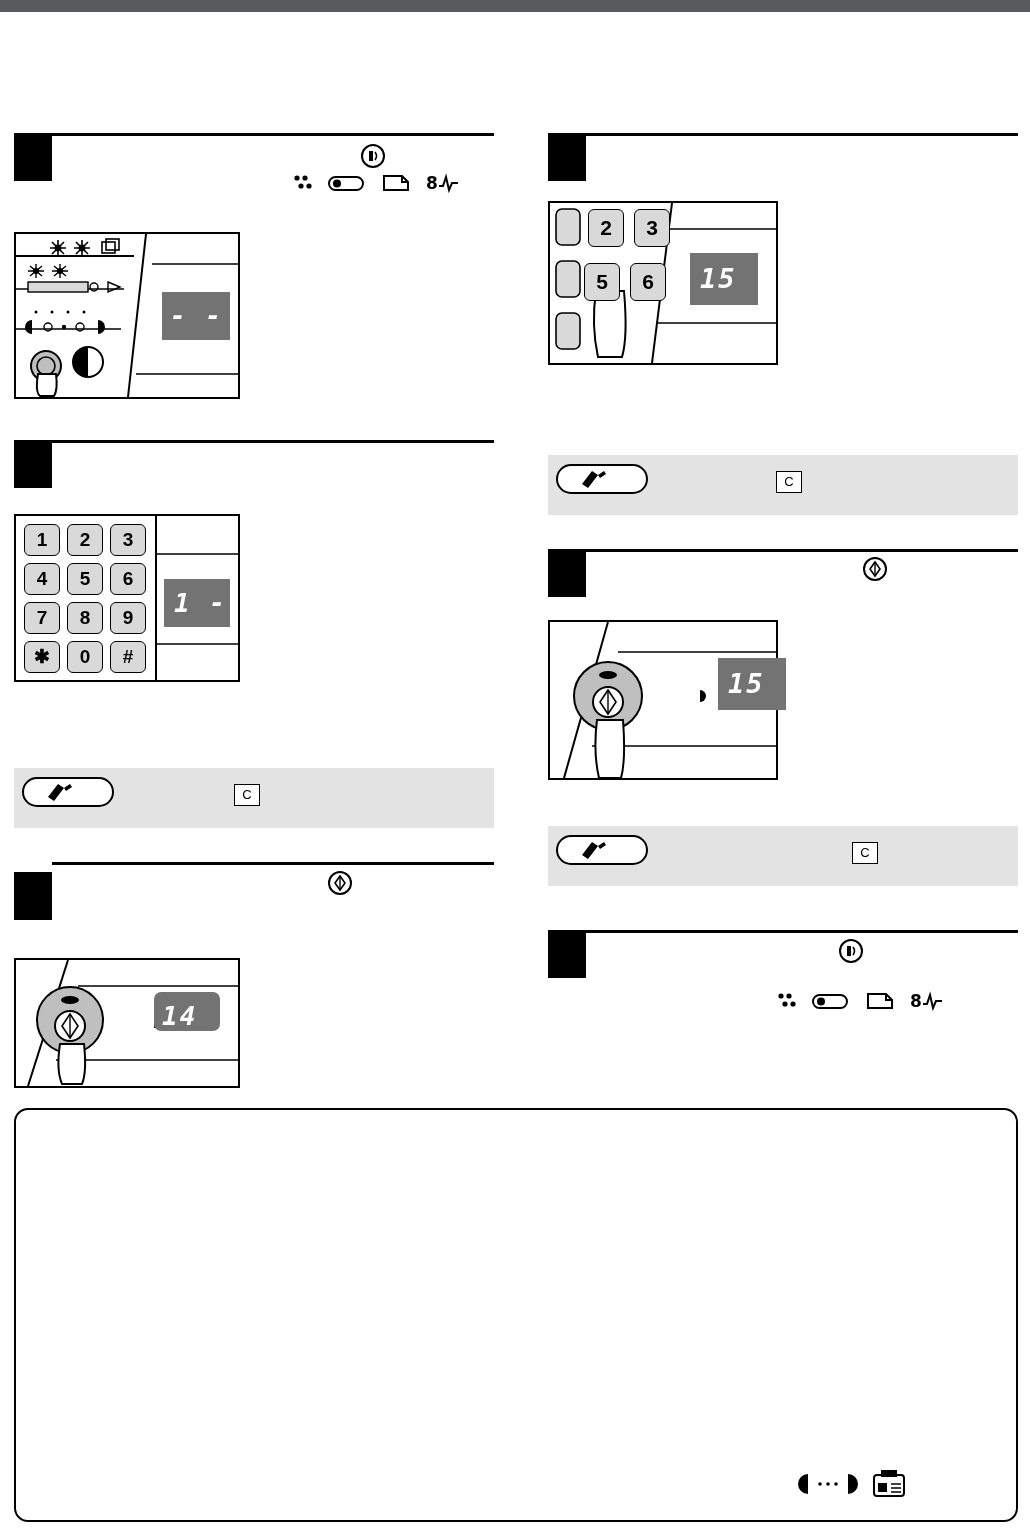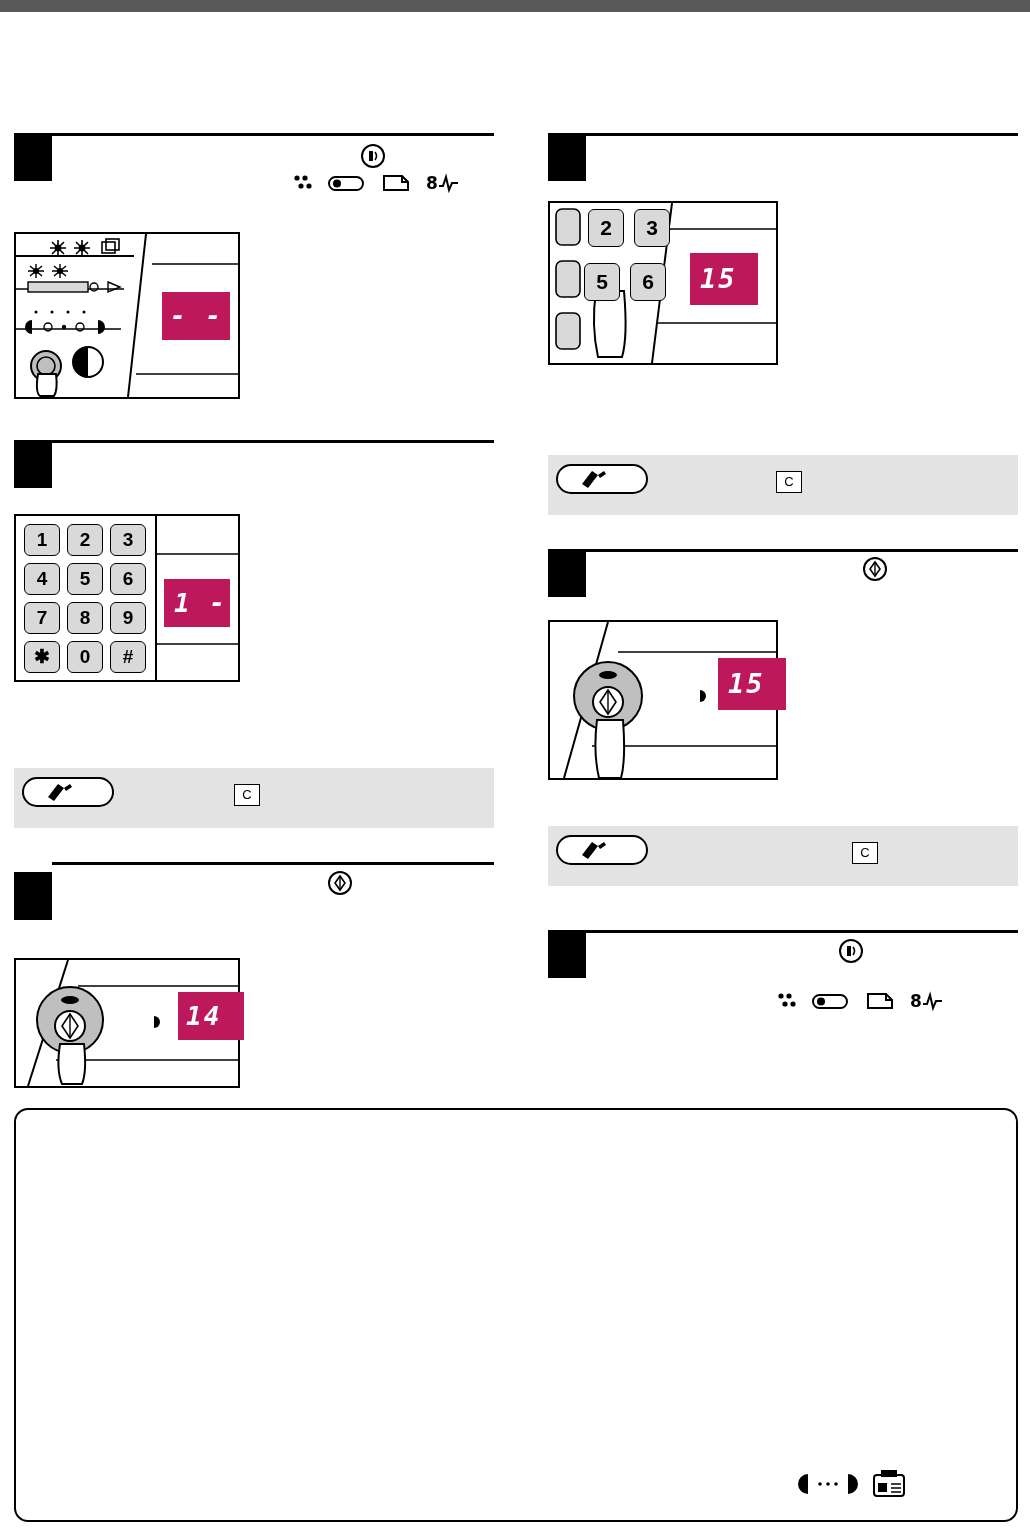--- a/index.html
+++ b/index.html
@@ -31,21 +31,21 @@
   
   .panel{
     position:absolute;
     border:2px solid #000;
     background:#fff;
     box-sizing:border-box;
   }
   
   .lcd{
     position:absolute;
-    background:#be185d;
+    background:#737373;
     box-sizing:border-box;
   }
   .lcdtxt{
     position:absolute;
     color:#fff;
     font-family:"DejaVu Sans Mono", monospace;
     font-weight:bold;
     font-style:italic;
     letter-spacing:2px;
   }
@@ -266,21 +266,21 @@
       <path d="M62 26 H222" stroke="#000" stroke-width="1.5"></path>
       <path d="M40 100 H222" stroke="#000" stroke-width="1.5"></path>
       <circle cx="54" cy="60" r="33" fill="#bfbfbf" stroke="#000" stroke-width="2"></circle>
       <ellipse cx="54" cy="40" rx="9" ry="4" fill="#000"></ellipse>
       <circle cx="54" cy="66" r="15" fill="#fff" stroke="#000" stroke-width="2"></circle>
       <path d="M54 54 L62 66 L54 78 L46 66 Z" fill="none" stroke="#000" stroke-width="1.6"></path>
       <path d="M54 54 L54 78" stroke="#000" stroke-width="1.4"></path>
       <path d="M44 84 q-4 26 2 40 h20 q5 -12 2 -40 z" fill="#fff" stroke="#000" stroke-width="2"></path>
       <path d="M148 56 a6 6 0 0 1 0 12 z" fill="#000" transform="translate(-10,0)"></path>
     </svg>
-    <div class="lcd" style="left:162px;top:32px;width:66px;height:48px;">
+    <div class="lcd" style="left:138px;top:32px;width:66px;height:39px;border-radius:7px;">
       <div class="lcdtxt" style="left:8px;top:9px;font-size:26px;">14</div>
     </div>
   </div>
 
   <div class="stepwrap" style="left:548px;top:133px;width:470px;">
     <div class="steprule" style="position:absolute;left:38px;top:0;width:432px;"></div>
     <div class="stepnum" style="position:absolute;left:0;top:0;"></div>
   </div>
 
   <div class="panel" style="left:548px;top:201px;width:230px;height:164px;">

